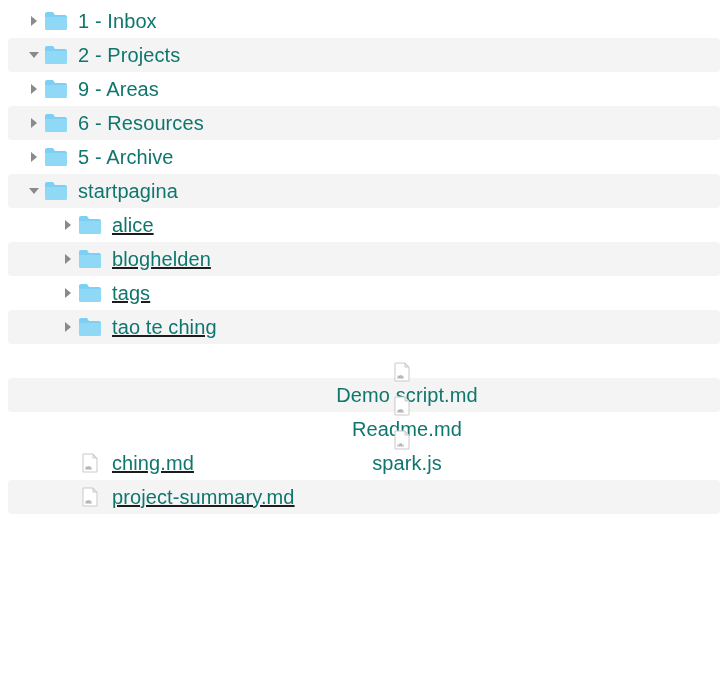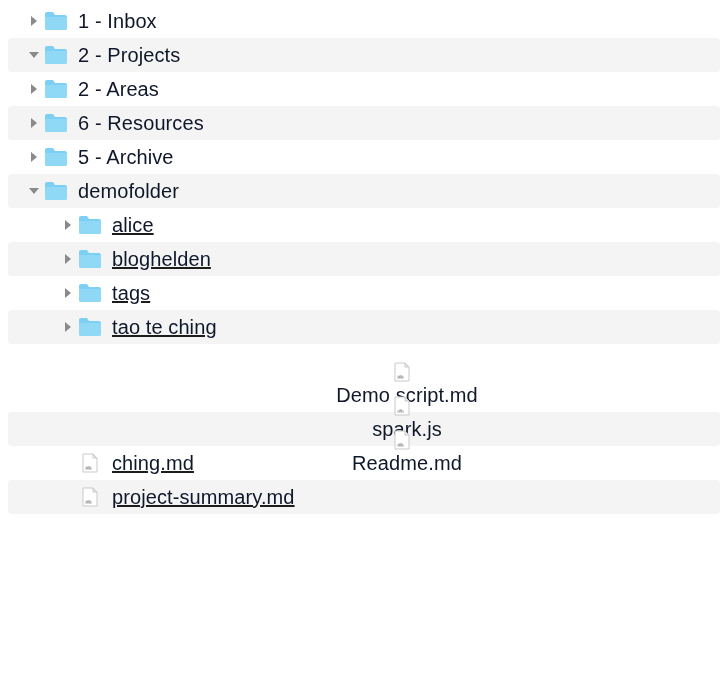--- a/index.html
+++ b/index.html
@@ -35,21 +35,21 @@
     .icon {
       width: 24px;
       height: 22px;
       display: inline-flex;
       align-items: center;
       justify-content: center;
       margin-right: 10px;
       flex: 0 0 24px;
     }
     .icon svg { width: 24px; height: 20px; }
-    .label { font-size: 20px; letter-spacing: 0.1px; color: #0f172a; }
+    .label { font-size: 20px; letter-spacing: 0.1px; color: #0f766e; }
     
     .ind0 { padding-left: 18px; }
     .ind1 { padding-left: 52px; text-decoration: underline; }
     .ind2 { padding-left: 86px; flex-direction: column; }
   </style>
 </head>
 <body>
 
 <ul class="tree" id="tree-root">
     <li class="row ind0">
@@ -85,21 +85,21 @@
       <svg viewBox="0 0 10 10">
           <path class="chev-path" d="M2 0 L8 5 L2 10 Z"></path>
         </svg>
     </span>
     <span class="icon">
         <svg viewBox="0 0 24 20">
     <path d="M1 3 C1 1.9 1.9 1 3 1 L9 1 L11 4 L21 4 C22.1 4 23 4.9 23 6 L23 17 C23 18.1 22.1 19 21 19 L3 19 C1.9 19 1 18.1 1 17 Z" fill="#7dd0f3"></path>
     <path d="M1 6 L23 6 L23 17 C23 18.1 22.1 19 21 19 L3 19 C1.9 19 1 18.1 1 17 Z" fill="#8fd8f6"></path>
   </svg>
       </span>
-    <span class="label">2 - Areas</span>
+    <span class="label">9 - Areas</span>
   </li>
     <li class="row ind0 alt">
     <span class="chev">
       <svg viewBox="0 0 10 10">
           <path class="chev-path" d="M2 0 L8 5 L2 10 Z"></path>
         </svg>
     </span>
     <span class="icon">
         <svg viewBox="0 0 24 20">
     <path d="M1 3 C1 1.9 1.9 1 3 1 L9 1 L11 4 L21 4 C22.1 4 23 4.9 23 6 L23 17 C23 18.1 22.1 19 21 19 L3 19 C1.9 19 1 18.1 1 17 Z" fill="#7dd0f3"></path>
@@ -127,21 +127,21 @@
       <svg viewBox="0 0 10 10">
           <path class="chev-path" d="M0 2 L10 2 L5 8 Z"></path>
         </svg>
     </span>
     <span class="icon">
         <svg viewBox="0 0 24 20">
     <path d="M1 3 C1 1.9 1.9 1 3 1 L9 1 L11 4 L21 4 C22.1 4 23 4.9 23 6 L23 17 C23 18.1 22.1 19 21 19 L3 19 C1.9 19 1 18.1 1 17 Z" fill="#7dd0f3"></path>
     <path d="M1 6 L23 6 L23 17 C23 18.1 22.1 19 21 19 L3 19 C1.9 19 1 18.1 1 17 Z" fill="#8fd8f6"></path>
   </svg>
       </span>
-    <span class="label">demofolder</span>
+    <span class="label">startpagina</span>
   </li>
     <li class="row ind1">
     <span class="chev">
       <svg viewBox="0 0 10 10">
           <path class="chev-path" d="M2 0 L8 5 L2 10 Z"></path>
         </svg>
     </span>
     <span class="icon">
         <svg viewBox="0 0 24 20">
     <path d="M1 3 C1 1.9 1.9 1 3 1 L9 1 L11 4 L21 4 C22.1 4 23 4.9 23 6 L23 17 C23 18.1 22.1 19 21 19 L3 19 C1.9 19 1 18.1 1 17 Z" fill="#7dd0f3"></path>
@@ -203,55 +203,55 @@
     <g transform="translate(4,0)">
       <path d="M1 1 L11 1 L15 5 L15 19 L1 19 Z" fill="#ffffff" stroke="#c9c9c9" stroke-width="1"></path>
       <path d="M11 1 L11 5 L15 5 Z" fill="#eaeaea" stroke="#c9c9c9" stroke-width="1"></path>
       <rect x="3" y="14" width="7" height="3" fill="#d9d9d9" rx="0.5"></rect>
       <text x="6.5" y="16.4" text-anchor="middle" font-size="2.6" fill="#6a6a6a" font-family="Arial">MD</text>
     </g>
   </svg>
       </span>
     <span class="label">Demo script.md</span>
   </li>
+    <li class="row ind2 alt">
+    <span class="chev blank">
+      <svg viewBox="0 0 10 10">
+          <path class="chev-path" d=""></path>
+        </svg>
+    </span>
+    <span class="icon">
+        <svg viewBox="0 0 24 20">
+    <g transform="translate(4,0)">
+      <path d="M1 1 L11 1 L15 5 L15 19 L1 19 Z" fill="#ffffff" stroke="#c9c9c9" stroke-width="1"></path>
+      <path d="M11 1 L11 5 L15 5 Z" fill="#eaeaea" stroke="#c9c9c9" stroke-width="1"></path>
+      <rect x="3" y="14" width="7" height="3" fill="#d9d9d9" rx="0.5"></rect>
+      <text x="6.5" y="16.4" text-anchor="middle" font-size="2.6" fill="#6a6a6a" font-family="Arial">MD</text>
+    </g>
+  </svg>
+      </span>
+    <span class="label">Readme.md</span>
+  </li>
     <li class="row ind2">
     <span class="chev blank">
       <svg viewBox="0 0 10 10">
           <path class="chev-path" d=""></path>
         </svg>
     </span>
     <span class="icon">
         <svg viewBox="0 0 24 20">
     <g transform="translate(4,0)">
       <path d="M1 1 L11 1 L15 5 L15 19 L1 19 Z" fill="#ffffff" stroke="#c9c9c9" stroke-width="1"></path>
       <path d="M11 1 L11 5 L15 5 Z" fill="#eaeaea" stroke="#c9c9c9" stroke-width="1"></path>
       <rect x="3" y="14" width="7" height="3" fill="#d9d9d9" rx="0.5"></rect>
       <text x="6.5" y="16.4" text-anchor="middle" font-size="2.6" fill="#6a6a6a" font-family="Arial">JS</text>
     </g>
   </svg>
       </span>
     <span class="label">spark.js</span>
-  </li>
-    <li class="row ind2 alt">
-    <span class="chev blank">
-      <svg viewBox="0 0 10 10">
-          <path class="chev-path" d=""></path>
-        </svg>
-    </span>
-    <span class="icon">
-        <svg viewBox="0 0 24 20">
-    <g transform="translate(4,0)">
-      <path d="M1 1 L11 1 L15 5 L15 19 L1 19 Z" fill="#ffffff" stroke="#c9c9c9" stroke-width="1"></path>
-      <path d="M11 1 L11 5 L15 5 Z" fill="#eaeaea" stroke="#c9c9c9" stroke-width="1"></path>
-      <rect x="3" y="14" width="7" height="3" fill="#d9d9d9" rx="0.5"></rect>
-      <text x="6.5" y="16.4" text-anchor="middle" font-size="2.6" fill="#6a6a6a" font-family="Arial">MD</text>
-    </g>
-  </svg>
-      </span>
-    <span class="label">Readme.md</span>
   </li>
     <li class="row ind1">
     <span class="chev blank">
       <svg viewBox="0 0 10 10">
           <path class="chev-path" d=""></path>
         </svg>
     </span>
     <span class="icon">
         <svg viewBox="0 0 24 20">
     <g transform="translate(4,0)">

